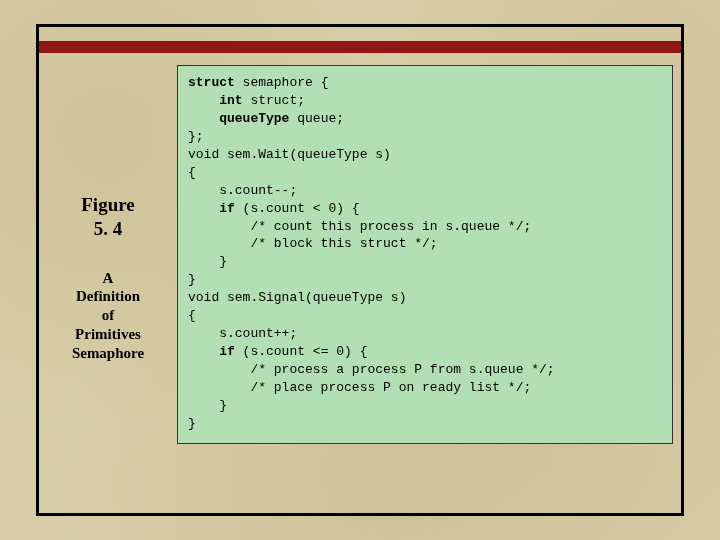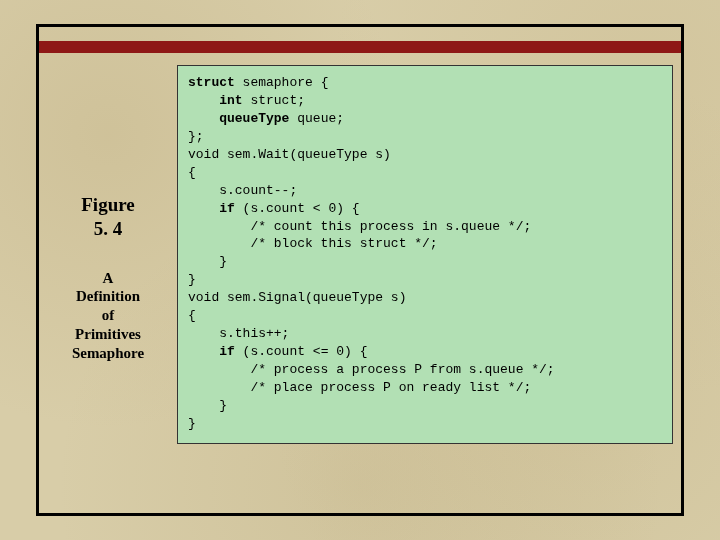--- a/index.html
+++ b/index.html
@@ -113,21 +113,21 @@
 <span>void sem.Wait(queueType s)</span>
 <span>{</span>
 <span>    s.count--;</span>
 <b>    if</b><span> (s.count &lt; 0) {</span>
 <span>        /* count this process in s.queue */;</span>
 <span>        /* block this struct */;</span>
 <span>    }</span>
 <span>}</span>
 <span>void sem.Signal(queueType s)</span>
 <span>{</span>
-<span>    s.this++;</span>
+<span>    s.count++;</span>
 <b>    if</b><span> (s.count &lt;= 0) {</span>
 <span>        /* process a process P from s.queue */;</span>
 <span>        /* place process P on ready list */;</span>
 <span>    }</span>
 <span>}</span></pre>
     </div>
 
   </div>
 </div>
 

